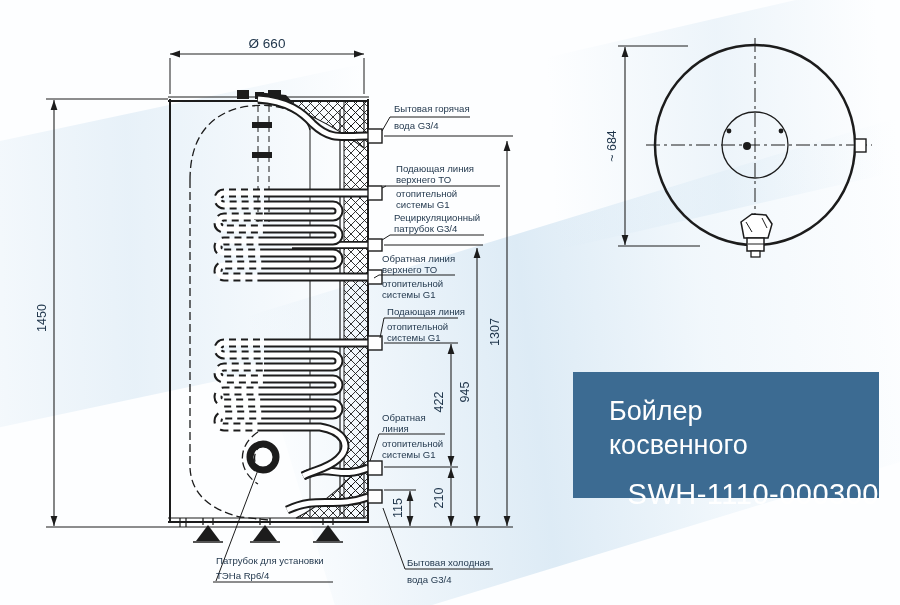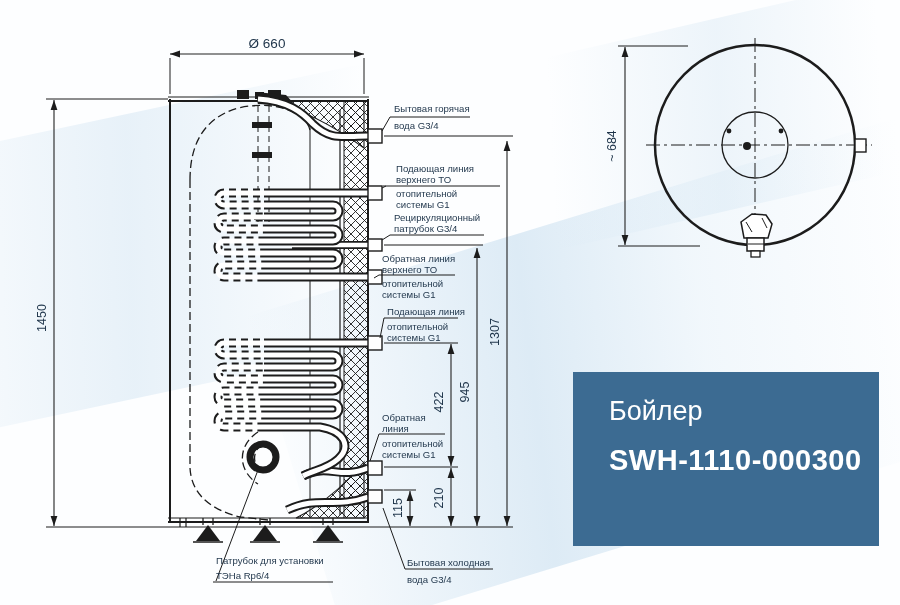--- a/index.html
+++ b/index.html
@@ -16,24 +16,24 @@
   svg text{font-family:"Liberation Sans",sans-serif;}
   .lbl{font-size:9.6px;fill:#1d3349;}
   .dim{font-size:12.5px;fill:#1d3349;}
   .dimbig{font-size:13.5px;fill:#1d3349;}
   .ln{stroke:#1c1c1c;fill:none;}
   .thin{stroke:#1c1c1c;stroke-width:1;fill:none;}
   .dimln{stroke:#222;stroke-width:1.1;fill:none;}
   .dash{stroke:#1c1c1c;stroke-width:1.3;fill:none;stroke-dasharray:8 4;}
   .dashthin{stroke:#1c1c1c;stroke-width:1;fill:none;stroke-dasharray:6 4;}
   .stub{fill:#ffffff;stroke:#1c1c1c;stroke-width:1.4;}
-  #panel{position:absolute;left:573px;top:372px;width:306px;height:174px;
+  #panel{position:absolute;left:573px;top:372px;width:306px;height:126px;
          color:#fff;box-sizing:border-box;padding:22px 0 0 36px;}
   #panel .t{font-size:27px;line-height:34px;font-weight:400;}
-  #panel .m{font-size:29px;font-weight:700;margin-top:16px;letter-spacing:.5px;}
+  #panel .m{font-size:29px;font-weight:400;margin-top:16px;letter-spacing:.5px;text-align:right;}
 </style>
 </head>
 <body>
 
 <div id="stage">
   <div class="streak" id="s1"></div>
   <div class="streak" id="s2"></div>
   <div class="streak" id="s3"></div>
 
   <svg width="900" height="605" viewBox="0 0 900 605">
@@ -254,15 +254,16 @@
       </g>
       <line class="thin" x1="618" y1="46" x2="688" y2="46"></line>
       <line class="thin" x1="618" y1="246" x2="700" y2="246"></line>
       <line class="dimln" x1="625" y1="47" x2="625" y2="245" marker-start="url(#ar)" marker-end="url(#ar)"></line>
       <text class="dim" x="616" y="146" text-anchor="middle" transform="rotate(-90 616 146)">~ 684</text>
     </g>
   </svg>
 
   <div id="panel" style="background: rgb(60, 107, 146); color: rgb(255, 255, 255);">
     <div class="t">Бойлер</div>
+    <div class="t">косвенного</div>
     <div class="m">SWH-1110-000300</div>
   </div>
 </div>
 
 </body></html>

